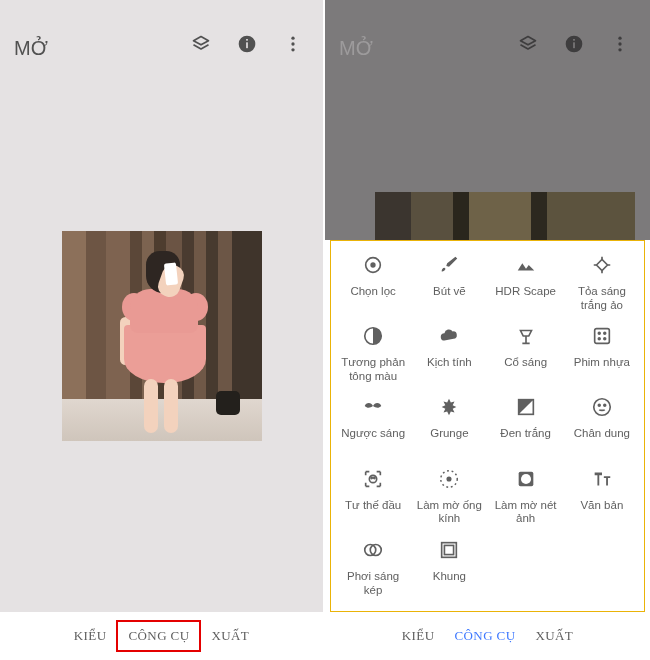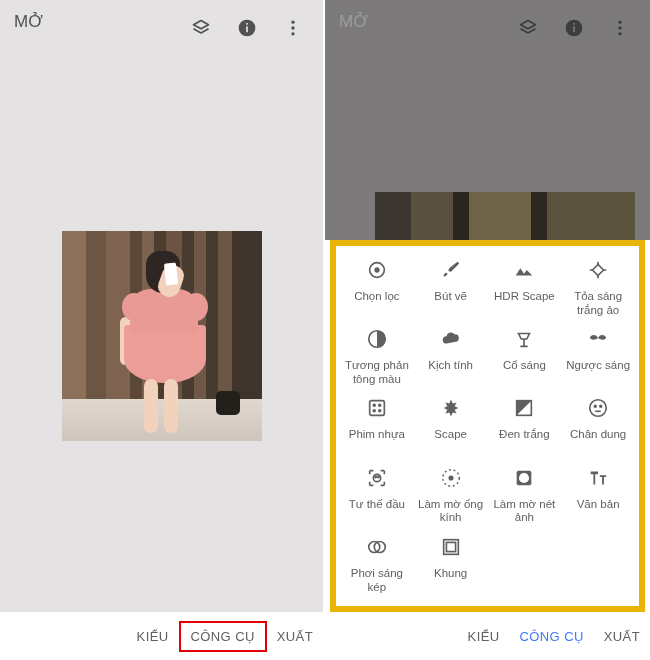--- a/index.html
+++ b/index.html
@@ -19,24 +19,24 @@
     flex-direction: column;
   }
   .left { border-right: 2px solid #fff; background: #e5e2e3; }
   .right { background: #fff; }
 
   
   .topbar {
     height: 60px;
     flex: 0 0 60px;
     display: flex;
-    align-items: flex-start;
-    padding: 12px 14px;
+    align-items: flex-end;
+    padding: 0 14px;
     color: #515151;
-    font-size: 17px;
+    font-size: 20px;
   }
   .topbar .spacer { flex: 1; }
   .topbar .act {
     width: 32px; height: 32px;
     display: flex; align-items: center; justify-content: center;
     margin-left: 14px;
   }
   .left .topbar { background: #e5e2e3; }
 
   
@@ -135,21 +135,21 @@
   }
   .fg-leg-r {
     position: absolute; top: 128px; left: 44px;
     width: 14px; height: 54px; background:#f3d2bd; border-radius:7px;
   }
 
   
   .tool-panel {
     flex: 1;
     margin: 0 5px;
-    border: 6px solid #eab308;
+    border: 1px solid #eab308;
     padding: 10px 4px 6px;
     display: grid;
     grid-template-columns: repeat(4, 1fr);
     grid-auto-rows: 1fr;
     gap: 2px 0;
     background: #fff;
   }
   .tool {
     display: flex;
     flex-direction: column;
@@ -169,22 +169,23 @@
     line-height: 1.2;
     color: #606060;
     max-width: 72px;
   }
 
   
   .tabs {
     flex: 0 0 48px;
     display: flex;
     align-items: center;
-    justify-content: flex-end;
+    justify-content: center;
     background: #fff;
+    font-family: Liberation Serif, serif;
   }
   .tab {
     font-size: 13px;
     letter-spacing: 0.4px;
     color: #606060;
     padding: 6px 10px;
   }
   .tab.active-blue { color: #3f79ff; font-weight: 500; }
   .tab.boxed { border: 2px solid #e40000; }
 
@@ -334,45 +335,45 @@
           <svg width="22" height="22" viewBox="0 0 24 24" fill="none" stroke="#606060" stroke-width="1.8">
             <path d="M6 6h12l-3 6H9z"></path>
             <path d="M12 12v8M8 20h8"></path>
           </svg>
         </span>
       <span class="lbl">Cổ sáng</span>
     </div>
 
     <div class="tool">
       <span class="ic">
-          <svg width="22" height="14" viewBox="0 0 24 14" fill="#606060">
-            <path d="M12 6c-2-5-8-4-9 0 3 3 6 2 9 0 3 2 6 3 9 0-1-4-7-5-9 0z"></path>
-          </svg>
-        </span>
-      <span class="lbl">Ngược sáng</span>
-    </div>
-    <div class="tool">
-      <span class="ic">
           <svg width="22" height="22" viewBox="0 0 24 24" fill="none" stroke="#606060" stroke-width="1.8">
             <rect x="4" y="4" width="16" height="16" rx="2"></rect>
             <circle cx="9" cy="9" r="1" fill="#606060"></circle>
             <circle cx="15" cy="9" r="1" fill="#606060"></circle>
             <circle cx="9" cy="15" r="1" fill="#606060"></circle>
             <circle cx="15" cy="15" r="1" fill="#606060"></circle>
           </svg>
         </span>
       <span class="lbl">Phim nhựa</span>
     </div>
     <div class="tool">
       <span class="ic">
+          <svg width="22" height="14" viewBox="0 0 24 14" fill="#606060">
+            <path d="M12 6c-2-5-8-4-9 0 3 3 6 2 9 0 3 2 6 3 9 0-1-4-7-5-9 0z"></path>
+          </svg>
+        </span>
+      <span class="lbl">Ngược sáng</span>
+    </div>
+    <div class="tool">
+      <span class="ic">
           <svg width="22" height="22" viewBox="0 0 24 24" fill="#606060">
             <path d="M12 3l2 4 4-1-2 4 4 2-4 2 2 4-4-1-2 4-2-4-4 1 2-4-4-2 4-2-2-4 4 1z"></path>
           </svg>
         </span>
-      <span class="lbl">Scape</span>
+      <span class="lbl">Grunge</span>
     </div>
     <div class="tool">
       <span class="ic">
           <svg width="22" height="22" viewBox="0 0 24 24">
             <rect x="4" y="4" width="16" height="16" fill="none" stroke="#606060" stroke-width="1.8"></rect>
             <path d="M4 4h16L4 20z" fill="#606060"></path>
           </svg>
         </span>
       <span class="lbl">Đen trắng</span>
     </div>

